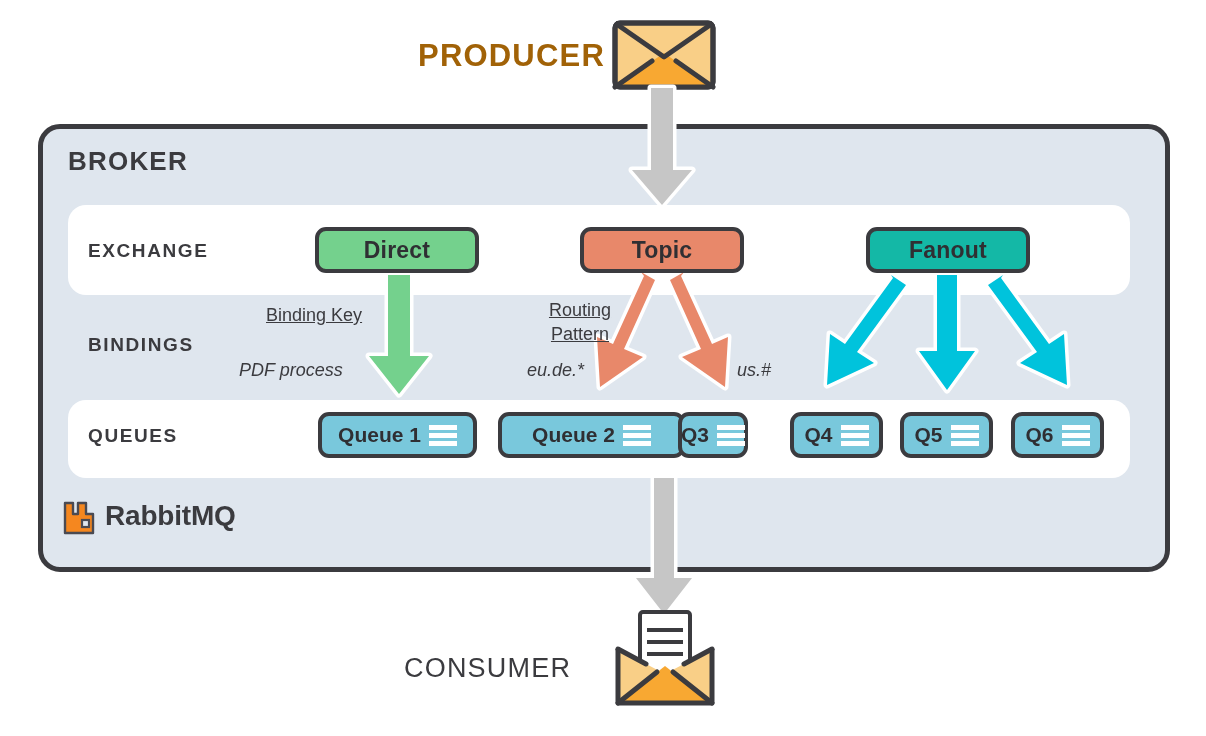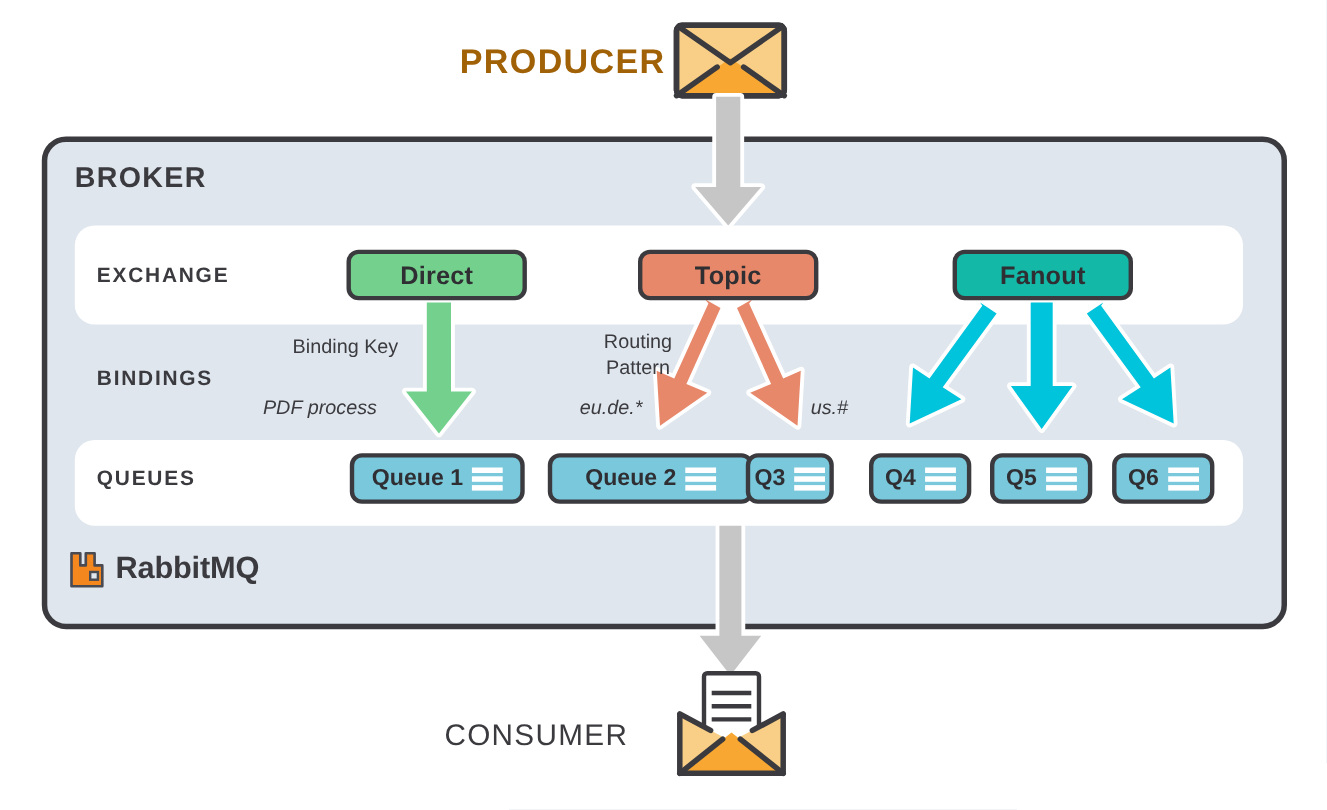--- a/index.html
+++ b/index.html
@@ -68,21 +68,21 @@
     box-sizing:border-box;
     display:flex;align-items:center;justify-content:center;
     font-size:23px;font-weight:bold;color:#2f2f33;
     letter-spacing:0.2px;
   }
   #exchange-direct{left:315px;top:227px;width:164px;background:#74d18d;}
   #exchange-topic{left:580px;top:227px;width:164px;background:#e8886a;}
   #exchange-fanout{left:866px;top:227px;width:164px;background:#14b8a6;}
 
   
-  .bind-text{font-size:18px;color:#3b3b3f;white-space:nowrap;}
+  .bind-text{font-size:18px;color:#3b3b3f;white-space:nowrap;text-decoration:underline;}
   .bind-italic{font-size:18px;font-style:italic;color:#3b3b3f;white-space:nowrap;}
   #binding-key-label{left:266px;top:305px;}
   #binding-key-value{left:225px;top:360px;margin-left:14px;}
   #routing-pattern-label{left:543px;top:298px;line-height:24px;text-align:center;width:74px;}
   #routing-left-value{left:527px;top:360px;}
   #routing-right-value{left:737px;top:360px;}
 
   
   .queue-chip{
     top:412px;height:46px;
@@ -92,21 +92,21 @@
     box-sizing:border-box;
     display:flex;align-items:center;justify-content:center;
     gap:8px;
     font-size:21px;font-weight:bold;color:#2f2f33;
   }
   .queue-lines{display:flex;flex-direction:column;gap:3px;}
   .queue-lines i{display:block;width:28px;height:5px;background:#ffffff;}
 
   #queue-1{left:318px;width:159px;}
   #queue-2{left:498px;width:187px;}
-  #queue-3{left:678px;width:80px;}
+  #queue-3{left:678px;width:70px;}
   #queue-4{left:790px;width:93px;}
   #queue-5{left:900px;width:93px;}
   #queue-6{left:1011px;width:93px;}
 
   svg{display:block;overflow:visible;}
   #arrow-layer{left:0;top:0;width:1206px;height:736px;pointer-events:none;}
 </style>
 </head>
 <body>
 

